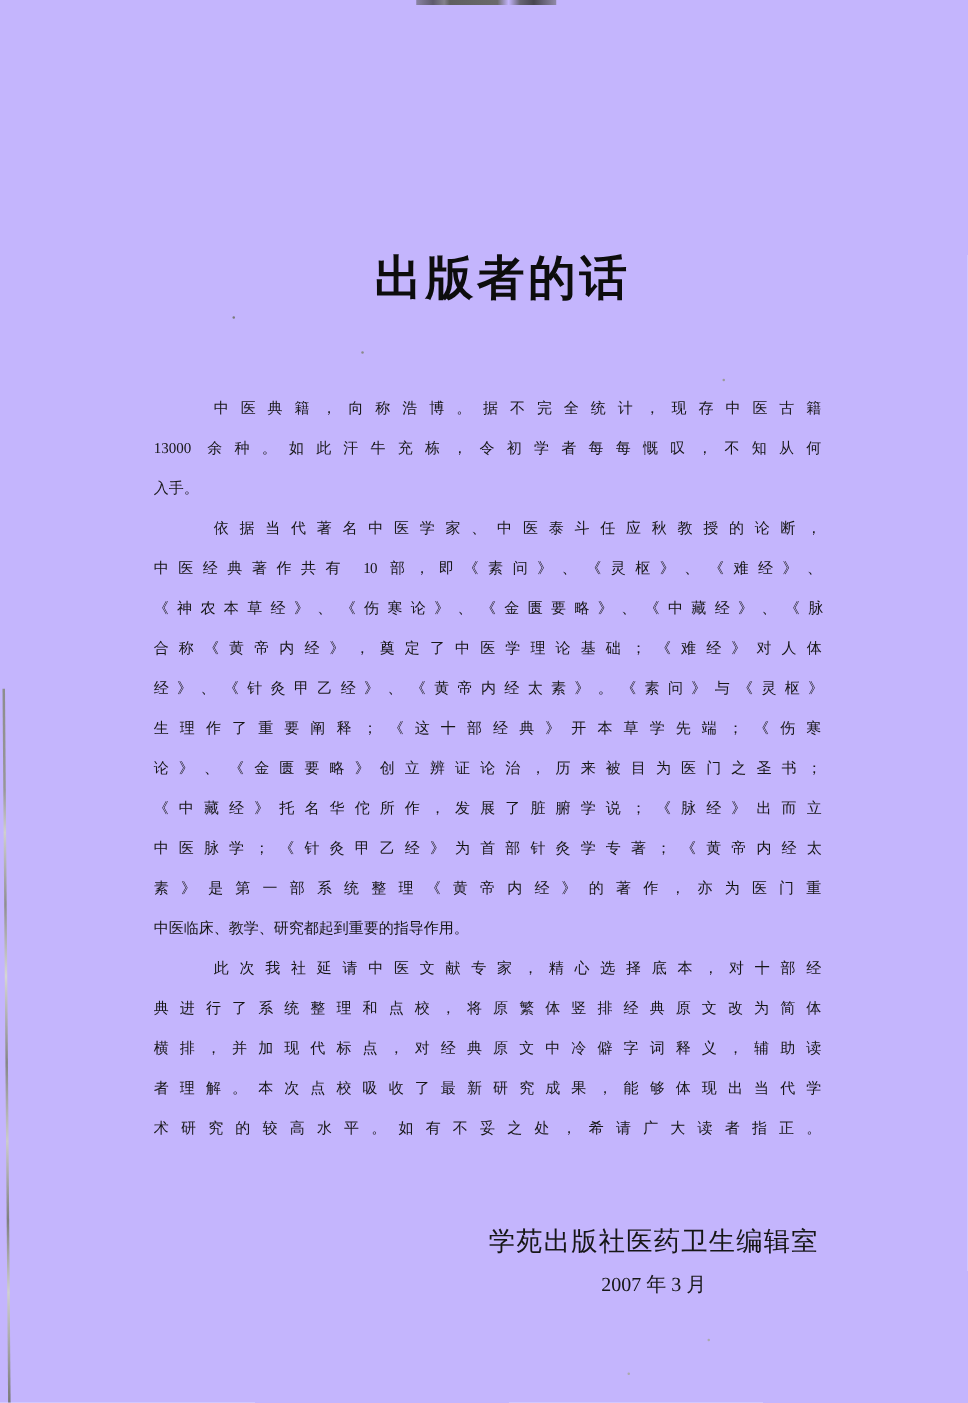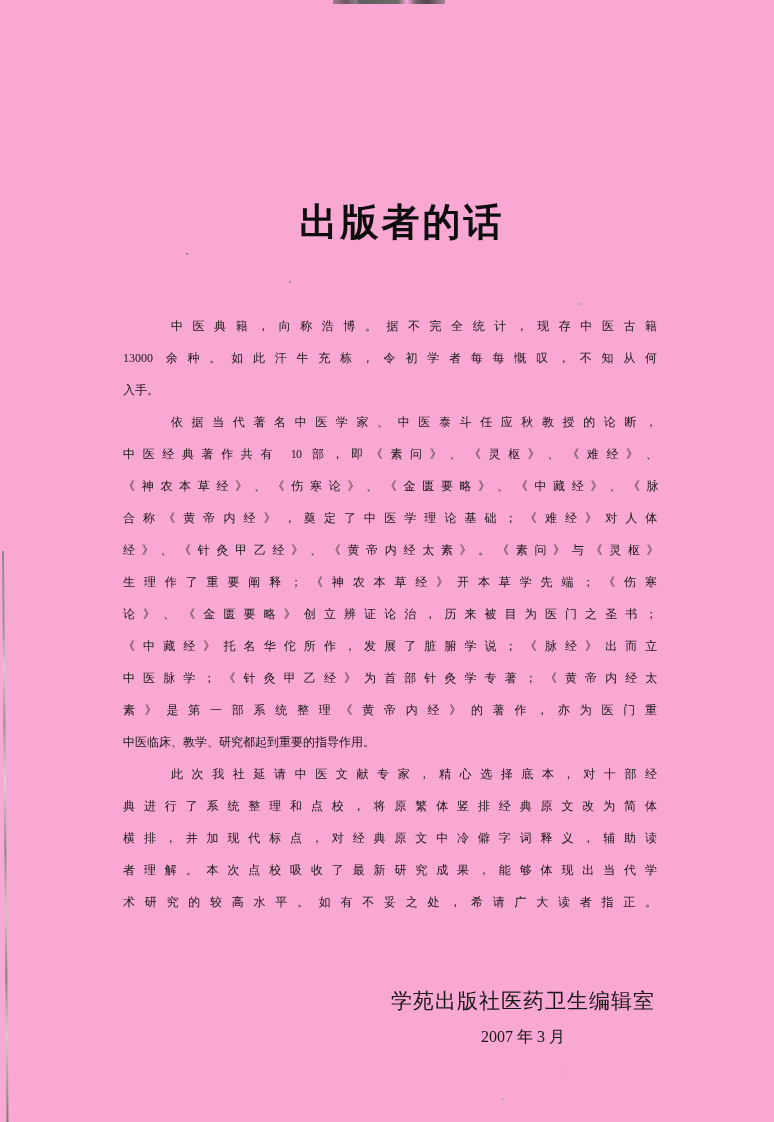--- a/index.html
+++ b/index.html
@@ -4,21 +4,21 @@
 <style>
   html, body { margin: 0; padding: 0; }
   body {
     width: 774px; height: 1122px;
     background: #ffffff;
     font-family: "Liberation Serif", serif;
   }
   .page {
     position: relative;
     width: 774px; height: 1122px;
-    background: #f9a8d4;
+    background: #c4b5fd;
     overflow: hidden;
     color: #161616;
   }
   
   .artifact-top {
     position: absolute; top: 0; left: 333px;
     width: 112px; height: 4px;
     background: linear-gradient(90deg,
       rgba(90,90,90,.55) 0%, rgba(60,60,60,.75) 12%, rgba(120,120,120,.85) 20%,
       #5f5f5f 24%, #6a6a6a 58%, rgba(255,255,255,0) 66%,
@@ -62,21 +62,21 @@
   .ln.tight    { letter-spacing: -1.6px; }
   .ln.tight-sm { letter-spacing: -0.65px; }
   .ln.tight-xs { letter-spacing: -0.35px; }
 
   .colophon {
     position: absolute; top: 976px; right: 119px;
     display: flex; flex-direction: column; align-items: center;
     line-height: 35px;
     color: #161616;
   }
-  .colophon .sig  { font-size: 21px; letter-spacing: 1px; margin-top: 8px; }
+  .colophon .sig  { font-size: 21px; letter-spacing: 1px; }
   .colophon .date { font-size: 16px; }
 </style>
 </head>
 <body>
 
 <div class="page">
 
   <div class="artifact-top"></div>
   <div class="artifact-left-line"></div>
   <div class="speck" style="left:186px;top:253px;width:2px;height:2px;background:#7a7a7a;"></div>
@@ -95,21 +95,21 @@
       <div class="ln">13000 余种。如此汗牛充栋，令初学者每每慨叹，不知从何</div>
       <div class="ln end">入手。</div>
     </div>
 
     <div class="para">
       <div class="ln indent">依据当代著名中医学家、中医泰斗任应秋教授的论断，</div>
       <div class="ln tight-sm">中医经典著作共有 10 部，即《素问》、《灵枢》、《难经》、</div>
       <div class="ln tight">《神农本草经》、《伤寒论》、《金匮要略》、《中藏经》、《脉</div>
       <div class="ln tight-xs">合称《黄帝内经》，奠定了中医学理论基础；《难经》对人体</div>
       <div class="ln tight">经》、《针灸甲乙经》、《黄帝内经太素》。《素问》与《灵枢》</div>
-      <div class="ln">生理作了重要阐释；《神农本草经》开本草学先端；《伤寒</div>
+      <div class="ln">生理作了重要阐释；《这十部经典》开本草学先端；《伤寒</div>
       <div class="ln tight-xs">论》、《金匮要略》创立辨证论治，历来被目为医门之圣书；</div>
       <div class="ln tight-xs">《中藏经》托名华佗所作，发展了脏腑学说；《脉经》出而立</div>
       <div class="ln tight-xs">中医脉学；《针灸甲乙经》为首部针灸学专著；《黄帝内经太</div>
       <div class="ln">素》是第一部系统整理《黄帝内经》的著作，亦为医门重</div>
       <div class="ln end">中医临床、教学、研究都起到重要的指导作用。</div>
     </div>
 
     <div class="para">
       <div class="ln indent">此次我社延请中医文献专家，精心选择底本，对十部经</div>
       <div class="ln">典进行了系统整理和点校，将原繁体竖排经典原文改为简体</div>

